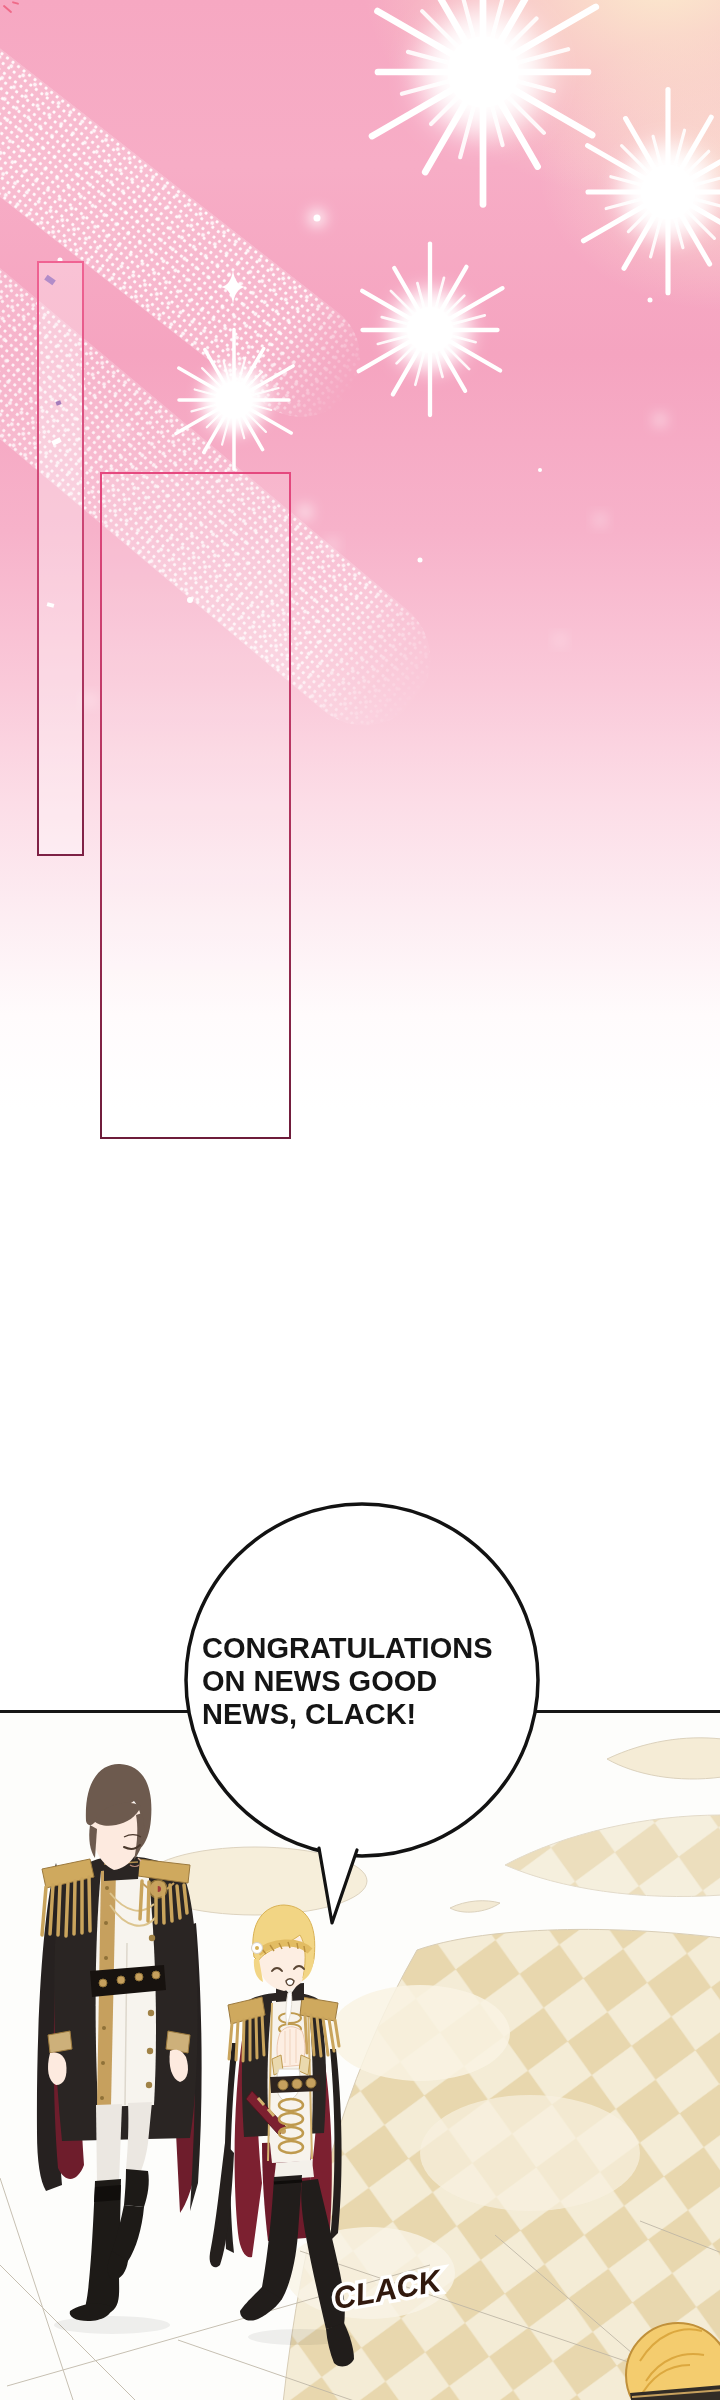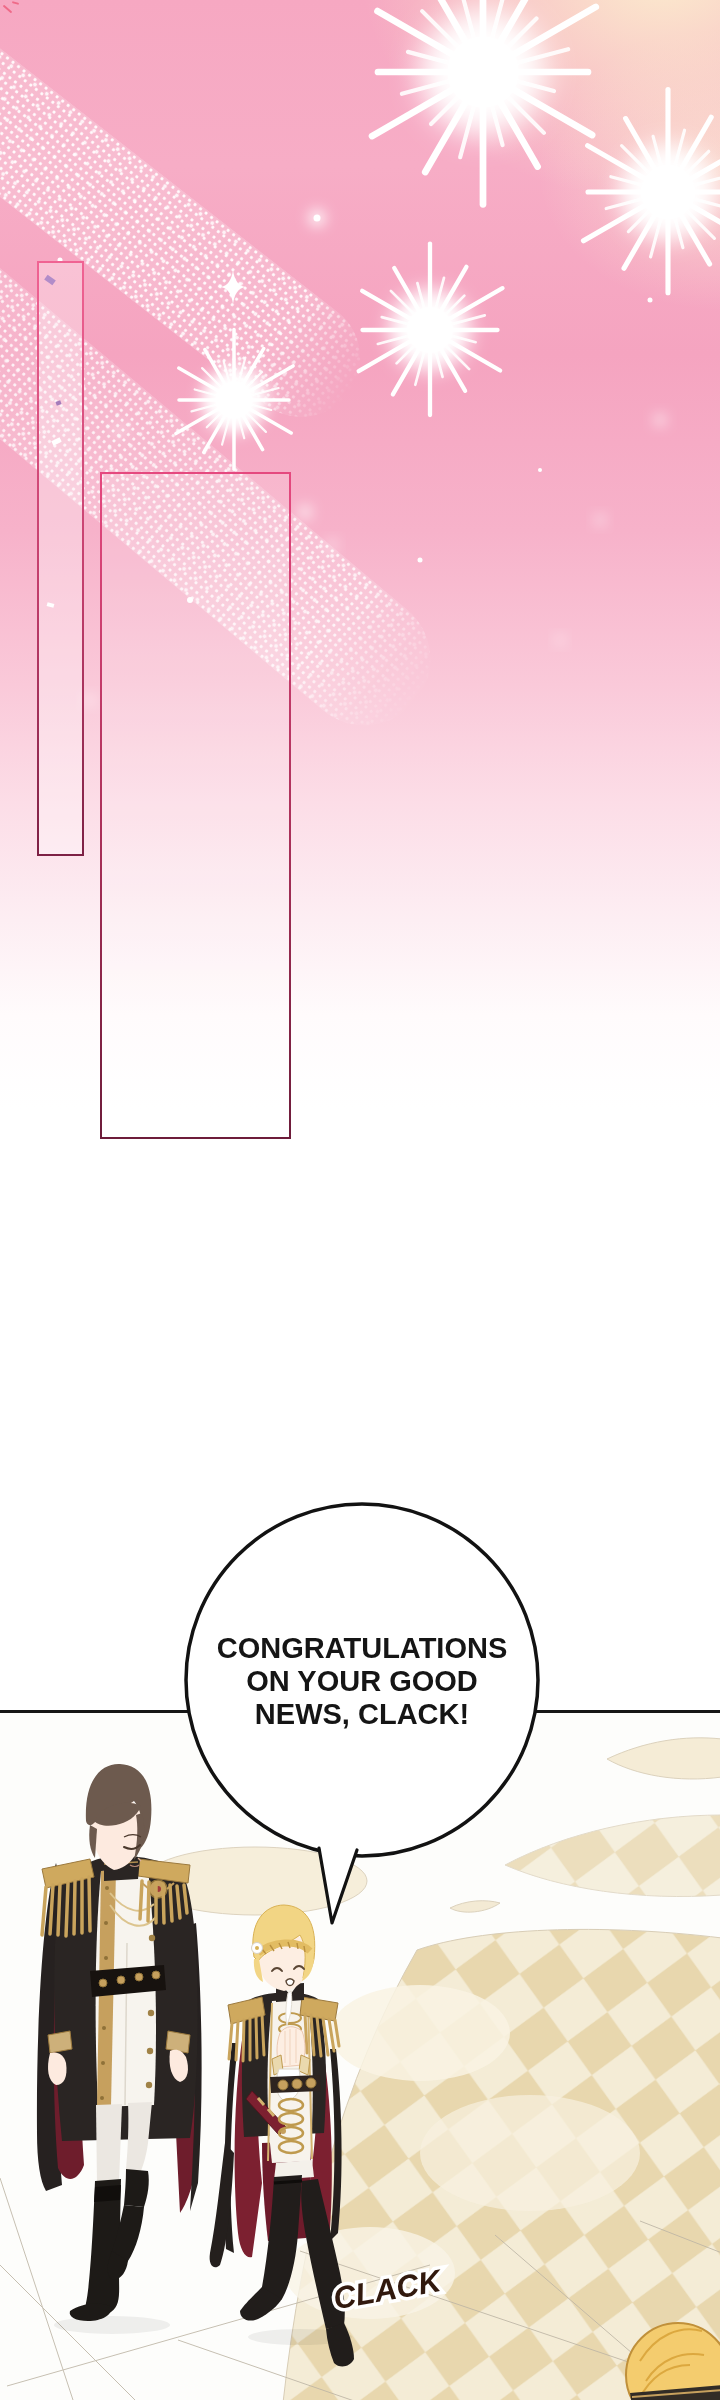--- a/index.html
+++ b/index.html
@@ -40,21 +40,21 @@
   .panel svg{position:absolute;left:0;top:0;}
   .sfx{position:absolute;left:334px;top:558px;width:120px;height:50px;
     transform:rotate(-10deg);font-style:italic;font-weight:800;font-size:31px;
     letter-spacing:0;white-space:nowrap;}
   .sfx span{position:absolute;left:0;top:0;}
   .sfx-outline{color:#fff;-webkit-text-stroke:7px #ffffff;}
   .sfx-fill{color:#31190e;}
   
   .bubble-wrap{position:absolute;left:162px;top:1495px;width:400px;height:460px;}
   .bubble-wrap svg{position:absolute;left:0;top:0;}
-  .bubble-text{position:absolute;left:40px;top:137px;width:320px;text-align:center;
+  .bubble-text{position:absolute;left:40px;top:137px;width:320px;text-align:left;
     font-weight:700;font-size:29px;line-height:33px;color:#151515;letter-spacing:0;}
   .bubble-text span{display:block;}
 </style>
 </head>
 <body>
 
 <div class="page">
 
   <div class="sky"></div>
   <div class="glow-corner"></div>
@@ -352,18 +352,18 @@
   </div>
 
   <div class="bubble-wrap">
     <svg width="400" height="460" viewBox="0 0 400 460">
       <circle cx="200" cy="185" r="176" fill="#ffffff" stroke="#121212" stroke-width="3.5"></circle>
       <path d="M158 352 L170 428 L196 354 Z" fill="#ffffff"></path>
       <path d="M157 353 L170 428 L195 355" fill="none" stroke="#121212" stroke-width="3.2" stroke-linejoin="round" stroke-linecap="round"></path>
     </svg>
     <div class="bubble-text">
       <span>CONGRATULATIONS</span>
-      <span>ON YOUR GOOD</span>
+      <span>ON NEWS GOOD</span>
       <span>NEWS, CLACK!</span>
     </div>
   </div>
 
 </div>
 
 </body></html>

